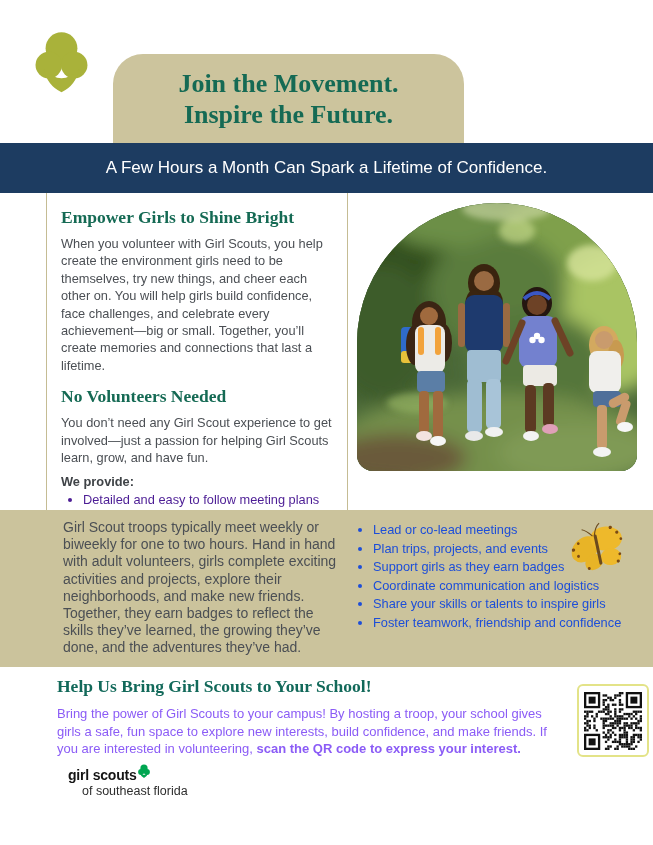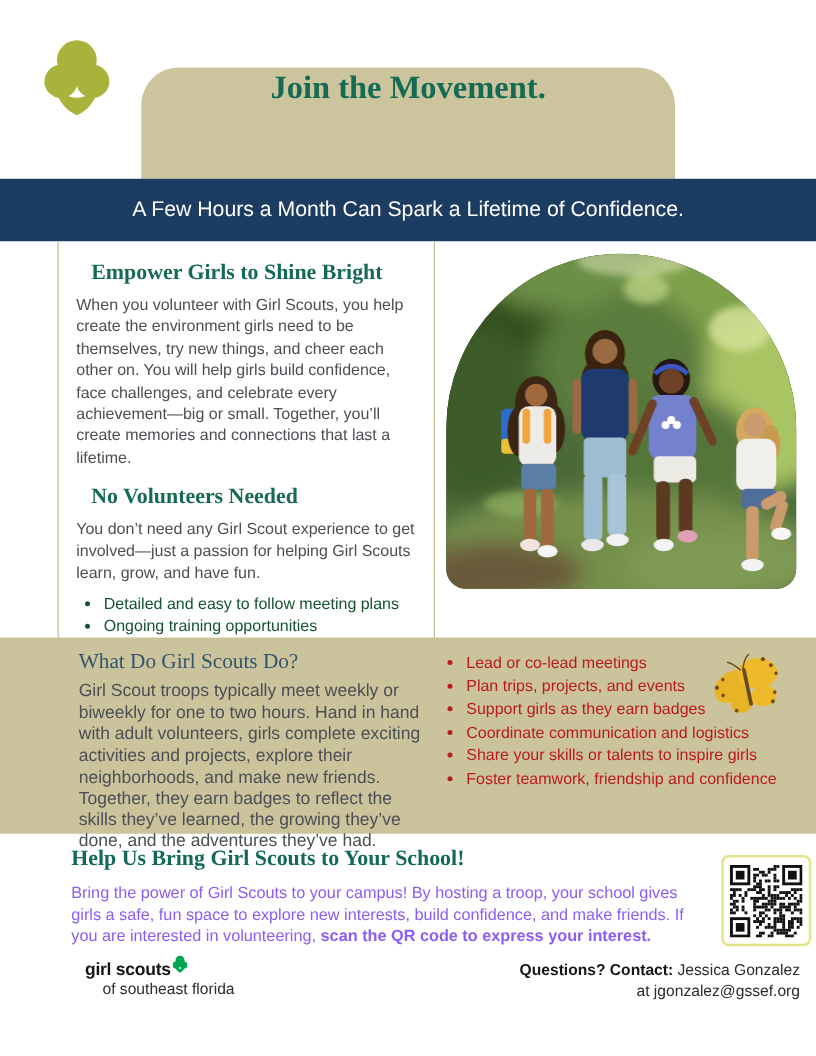--- a/index.html
+++ b/index.html
@@ -3,54 +3,54 @@
 <meta charset="utf-8">
 <style>
   html,body{margin:0;padding:0;background:#ffffff;}
   .page{position:relative;width:653px;height:845px;background:#ffffff;overflow:hidden;
         font-family:"Liberation Sans",sans-serif;}
 
   
   .trefoil-top{position:absolute;left:35px;top:28px;width:53px;height:70px;}
 
   
-  .hero{position:absolute;left:113px;top:54px;width:427px;height:89px;background:#ccc49d;
-        border-radius:30px 30px 0 0;display:flex;flex-direction:row;justify-content:center;
+  .hero{position:absolute;left:113px;top:54px;width:351px;height:89px;background:#ccc49d;
+        border-radius:30px 30px 0 0;display:flex;flex-direction:column;justify-content:center;
         text-align:center;}
   .hero-line{font-family:"Liberation Serif",serif;font-weight:bold;font-size:26px;
         line-height:31px;color:#156a54;}
 
   
   .tagline{position:absolute;left:0;top:143px;width:653px;height:50px;background:#1d3c61;
         display:flex;align-items:center;justify-content:center;color:#ffffff;font-size:17px;}
 
   
   .left-col{position:absolute;left:46px;top:193px;width:302px;height:317px;box-sizing:border-box;
         border-left:1px solid #c5bc94;border-right:1px solid #c5bc94;padding:14px 8px 0 14px;}
   .h-green{font-family:"Liberation Serif",serif;font-weight:bold;font-size:17.5px;
-        color:#156a54;margin:0 0 7px 12px;}
+        color:#156a54;margin:0 0 7px 0;}
   .body-p{font-size:12.8px;color:#4b4f54;line-height:17.4px;margin:0 0 12px 0;}
   .list-intro{font-size:12.8px;color:#3f4347;font-weight:bold;margin:0 0 2px 0;}
   .prov-list{margin:0 0 0 22px;padding:0;}
-  .prov-list li{font-size:12.8px;color:#14532d;line-height:18px;}
+  .prov-list li{font-size:12.8px;color:#4c1d95;line-height:18px;}
 
   
   .photo{position:absolute;left:357px;top:203px;width:280px;height:268px;
         border-radius:140px 140px 16px 16px;overflow:hidden;background:#44633a;}
   .photo svg{display:block;}
 
   
   .band{position:absolute;left:0;top:510px;width:653px;height:157px;background:#cbc39c;}
   .band-left{position:absolute;left:63px;top:9px;width:284px;}
   .band-right{position:absolute;left:355px;top:9px;width:292px;}
   .h-slate{font-family:"Liberation Serif",serif;font-weight:normal;font-size:17px;
         color:#33546d;margin:0 0 5px 0;}
   .band-p{font-size:14px;color:#4b4f54;line-height:17.2px;margin:0;}
   .help-list{margin:2px 0 0 18px;padding:0;}
-  .help-list li{font-size:12.8px;color:#b91c1c;line-height:18.6px;}
+  .help-list li{font-size:12.8px;color:#1d4ed8;line-height:18.6px;}
   .butterfly{position:absolute;left:565px;top:12px;width:66px;height:56px;}
 
   
   .cta-h{position:absolute;left:57px;top:676px;font-family:"Liberation Serif",serif;
         font-weight:bold;font-size:17.5px;color:#12695a;margin:0;}
   .cta-p{position:absolute;left:57px;top:705px;width:512px;font-size:13px;color:#8b5cf6;
         line-height:17.6px;margin:0;}
   .cta-p b{font-weight:bold;}
   .qr-box{position:absolute;left:577px;top:684px;width:72px;height:73px;box-sizing:border-box;
         background:#ffffff;border:2px solid #e3e388;border-radius:6px;
@@ -76,31 +76,33 @@
     <g fill="#a9b23a">
       <circle cx="50" cy="31" r="30"></circle>
       <circle cx="26" cy="63" r="25"></circle>
       <circle cx="74" cy="63" r="25"></circle>
       <path d="M16,70 Q24,103 50,114 Q76,103 84,70 Q66,88 50,88 Q34,88 16,70 Z"></path>
     </g>
   </svg>
 
   <div class="hero">
     <div class="hero-line">Join the Movement.</div>
+    <div class="hero-line">Inspire the Future.</div>
   </div>
 
   <div class="tagline">
     <span>A Few Hours a Month Can Spark a Lifetime of Confidence.</span>
   </div>
 
   <div class="left-col">
     <h2 class="h-green">Empower Girls to Shine Bright</h2>
     <p class="body-p">When you volunteer with Girl Scouts, you help create the environment girls need to be themselves, try new things, and cheer each other on. You will help girls build confidence, face challenges, and celebrate every achievement—big or small. Together, you’ll create memories and connections that last a lifetime.</p>
     <h2 class="h-green">No Volunteers Needed</h2>
     <p class="body-p" style="margin-bottom:8px;">You don’t need any Girl Scout experience to get involved—just a passion for helping Girl Scouts learn, grow, and have fun.</p>
+    <p class="list-intro">We provide:</p>
     <ul class="prov-list">
       <li>Detailed and easy to follow meeting plans</li>
       <li>Ongoing training opportunities</li>
       <li>Supplies delivered monthly!</li>
     </ul>
   </div>
 
   <div class="photo">
     <svg width="280" height="268" viewBox="0 0 280 268" xmlns="http://www.w3.org/2000/svg">
       <defs>
@@ -190,21 +192,20 @@
         <rect x="252" y="198" width="22" height="9" rx="4.5" fill="#c99b6d" transform="rotate(-28 252 202)"></rect>
         <rect x="266" y="196" width="9" height="26" rx="4" fill="#c99b6d" transform="rotate(18 266 196)"></rect>
         <ellipse cx="245" cy="249" rx="9" ry="5" fill="#f3f3f3"></ellipse>
         <ellipse cx="268" cy="224" rx="8" ry="5" fill="#f6f6f6"></ellipse>
       </g>
     </svg>
   </div>
 
   <div class="band">
     <div class="band-left">
-      <h3 class="h-slate">What Do Girl Scouts Do?</h3>
       <p class="band-p">Girl Scout troops typically meet weekly or biweekly for one to two hours. Hand in hand with adult volunteers, girls complete exciting activities and projects, explore their neighborhoods, and make new friends. Together, they earn badges to reflect the skills they’ve learned, the growing they’ve done, and the adventures they’ve had.</p>
     </div>
     <div class="band-right">
       <ul class="help-list">
         <li>Lead or co-lead meetings</li>
         <li>Plan trips, projects, and events</li>
         <li>Support girls as they earn badges</li>
         <li>Coordinate communication and logistics</li>
         <li>Share your skills or talents to inspire girls</li>
         <li>Foster teamwork, friendship and confidence</li>
@@ -465,18 +466,14 @@
           <circle cx="50" cy="31" r="30"></circle>
           <circle cx="26" cy="63" r="25"></circle>
           <circle cx="74" cy="63" r="25"></circle>
           <path d="M16,70 Q24,103 50,114 Q76,103 84,70 Q66,88 50,88 Q34,88 16,70 Z"></path>
         </g>
       </svg>
     </div>
     <div class="gs-sub">of southeast florida</div>
   </div>
 
-  <div class="contact">
-    <div><b>Questions? Contact:</b><span> Jessica Gonzalez</span></div>
-    <div>at jgonzalez@gssef.org</div>
-  </div>
 
 </div>
 
 </body></html>

